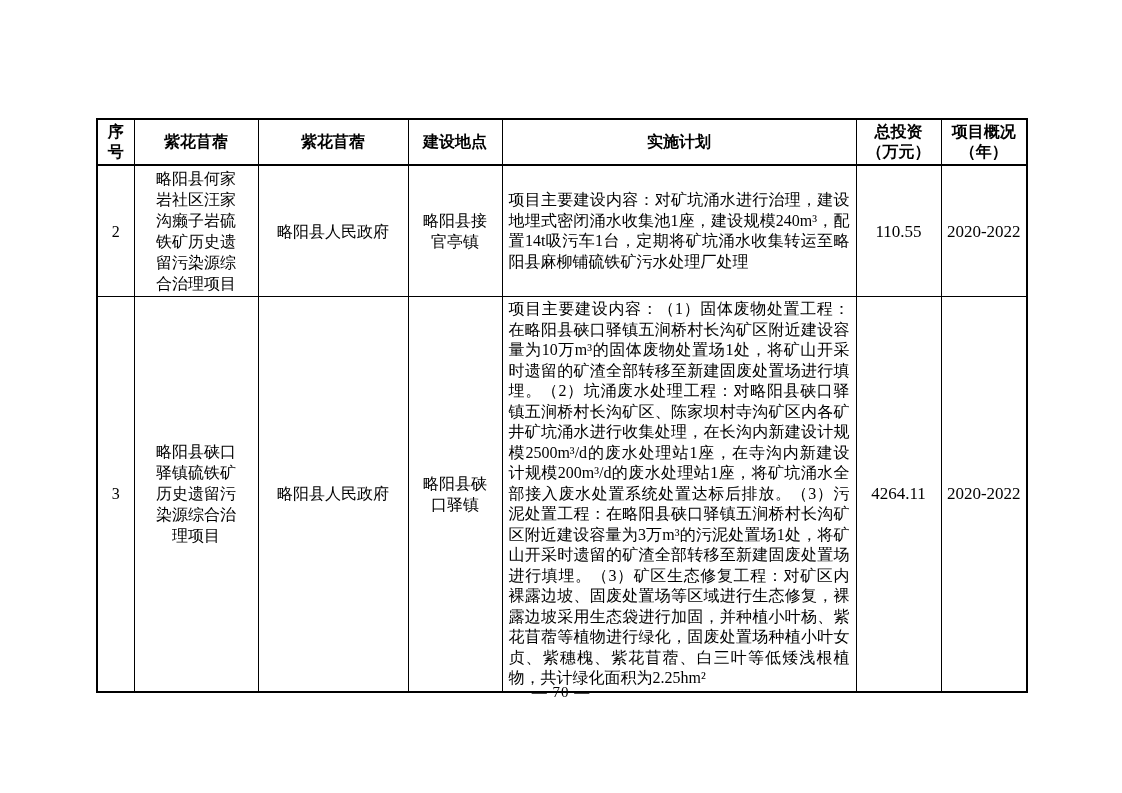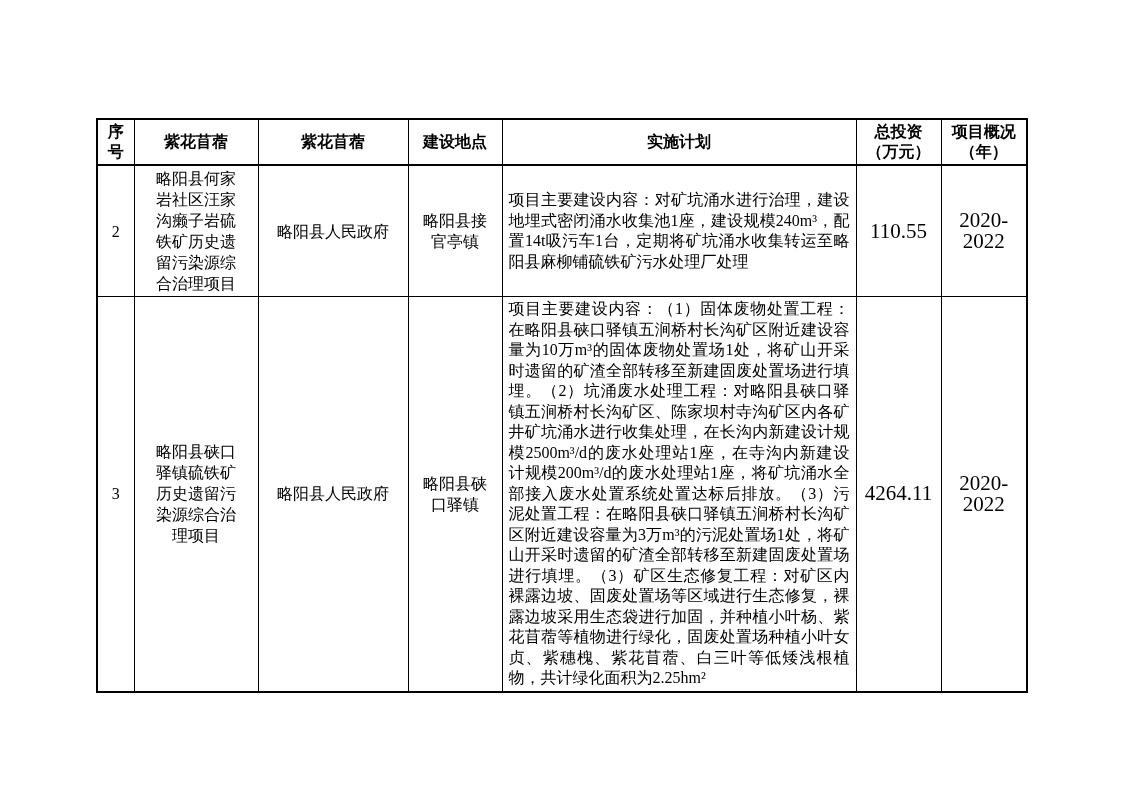--- a/index.html
+++ b/index.html
@@ -47,21 +47,21 @@
   tr.row-a { height: 104px; }
   tr.row-b { height: 390px; }
   td.cell-name   { padding: 2px 20px; }
   td.cell-loc    { padding: 2px 11px; margin-top: 18px; }
   td.cell-overview {
     text-align: justify;
     text-justify: inter-character;
     padding: 2px 6px;
     line-height: 20.5px;
   }
-  td.cell-num { font-size: 21px; }
+  td.cell-num { font-size: 17px; }
   .footer {
     position: absolute;
     left: 96px;
     top: 684px;
     width: 930px;
     text-align: center;
     font-size: 15px;
     letter-spacing: 1px;
   }
 </style>
@@ -109,14 +109,15 @@
         <td class="cell-name">略阳县硖口驿镇硫铁矿历史遗留污染源综合治理项目</td>
         <td class="cell-unit">略阳县人民政府</td>
         <td class="cell-loc">略阳县硖口驿镇</td>
         <td class="cell-overview">项目主要建设内容：（1）固体废物处置工程：在略阳县硖口驿镇五涧桥村长沟矿区附近建设容量为10万m³的固体废物处置场1处，将矿山开采时遗留的矿渣全部转移至新建固废处置场进行填埋。（2）坑涌废水处理工程：对略阳县硖口驿镇五涧桥村长沟矿区、陈家坝村寺沟矿区内各矿井矿坑涌水进行收集处理，在长沟内新建设计规模2500m³/d的废水处理站1座，在寺沟内新建设计规模200m³/d的废水处理站1座，将矿坑涌水全部接入废水处置系统处置达标后排放。（3）污泥处置工程：在略阳县硖口驿镇五涧桥村长沟矿区附近建设容量为3万m³的污泥处置场1处，将矿山开采时遗留的矿渣全部转移至新建固废处置场进行填埋。（3）矿区生态修复工程：对矿区内裸露边坡、固废处置场等区域进行生态修复，裸露边坡采用生态袋进行加固，并种植小叶杨、紫花苜蓿等植物进行绿化，固废处置场种植小叶女贞、紫穗槐、紫花苜蓿、白三叶等低矮浅根植物，共计绿化面积为2.25hm²</td>
         <td class="cell-num">4264.11</td>
         <td class="cell-num">2020-2022</td>
       </tr>
     </tbody>
   </table>
 
+  <div class="footer">— 70 —</div>
 
 </div>
 
 </body></html>

